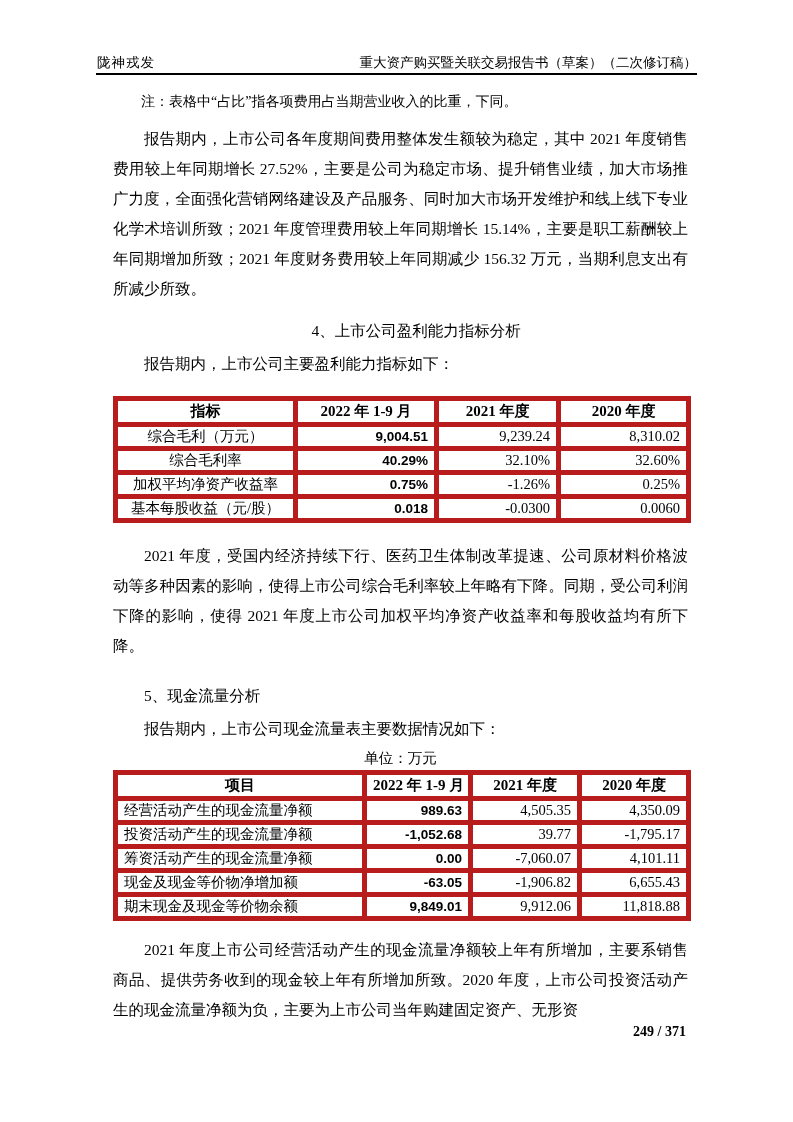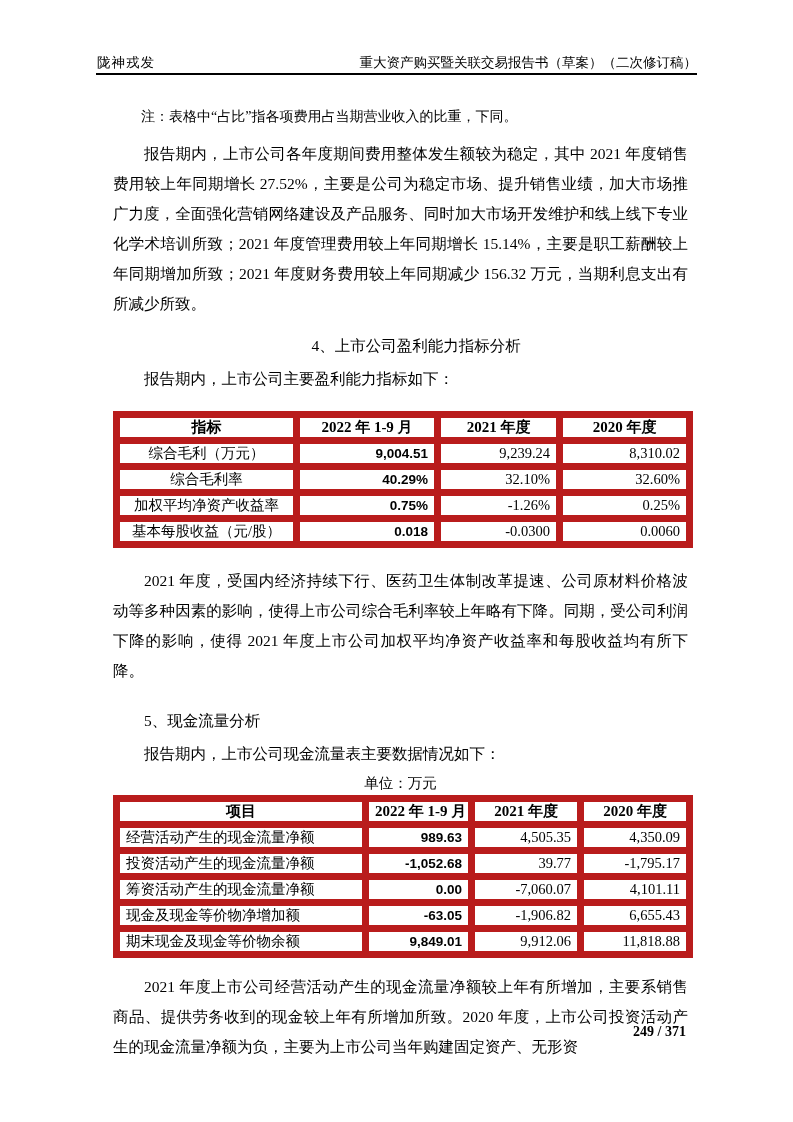--- a/index.html
+++ b/index.html
@@ -21,21 +21,21 @@
   .hdr-right {
     position:absolute; right:96px; top:54px;
     font-size:13.5px;
   }
   .hdr-rule {
     position:absolute; left:96px; right:96px; top:73px;
     height:2px; background:#000;
   }
   
   .content {
-    position:absolute; left:113px; top:102px; width:575px;
+    position:absolute; left:113px; top:87px; width:575px;
   }
   .note {
     font-size:14px; line-height:30px; text-indent:2em;
   }
   .para {
     font-size:15.5px; line-height:30px; text-indent:2em;
     text-align:justify;
   }
   .p1 { margin-top:7px; }
   .h4 { margin-top:12px; font-size:15.5px; line-height:30px; text-indent:2em;text-align:center; }
@@ -49,21 +49,21 @@
   }
   .p5 { margin-top:14px; }
   
   table.doc {
     width:573px; border-collapse:collapse; table-layout:fixed;
     border-top:2px solid #000; border-bottom:2px solid #000;
     font-size:14.5px;
   }
   .t1 { margin-top:17px; }
   table.doc td, table.doc th {
-    border:7px solid #b91c1c; height:24px; padding:0 6px;
+    border:5px solid #b91c1c; height:24px; padding:0 6px;
     overflow:hidden; white-space:nowrap;
   }
   table.doc tr:first-child th { height:26px; }
   table.doc th { font-weight:bold; text-align:center; font-size:15px; }
   td.c-label  { text-align:center; }
   td.l-label  { text-align:left; }
   td.num      { text-align:right; }
   td.b2022 {
     font-weight:bold;
     font-family:"Liberation Sans","DejaVu Sans",sans-serif;

